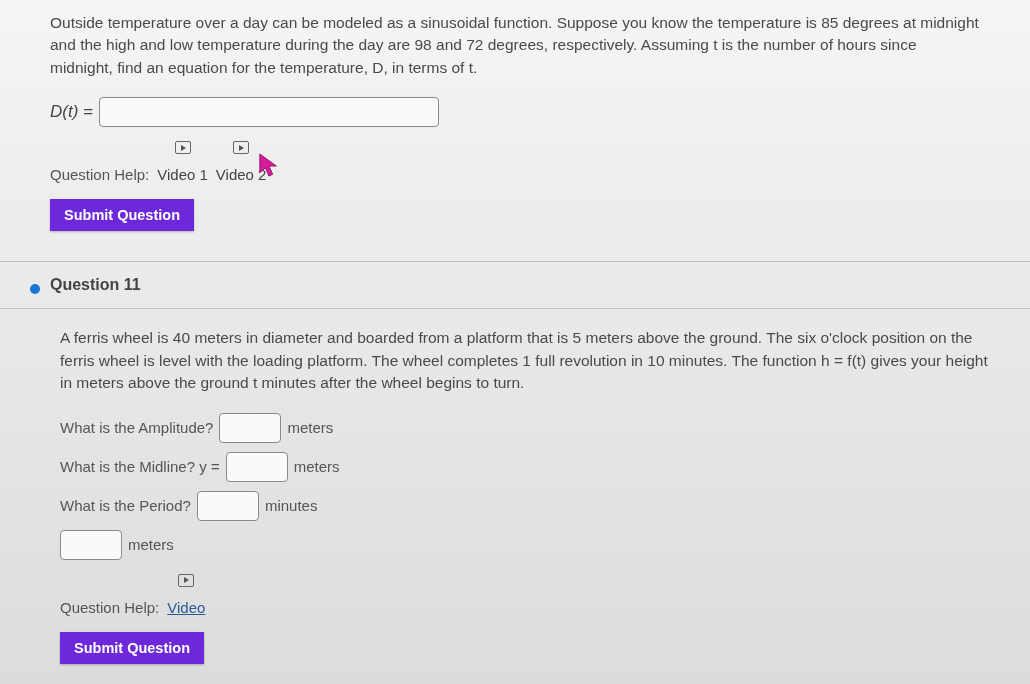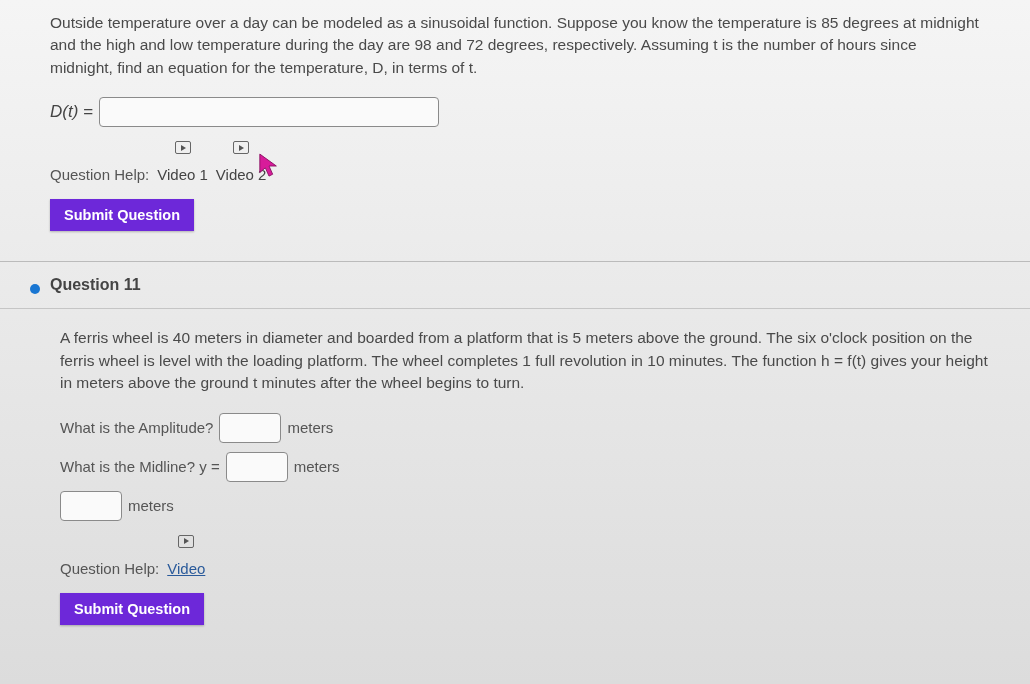--- a/index.html
+++ b/index.html
@@ -114,20 +114,25 @@
     <input class="text-input narrow" type="text" value="" style="">
     <span>meters</span>
   </div>
 
   <div class="field-row">
     <span>What is the Midline? y =</span>
     <input class="text-input narrow" type="text" value="" style="">
     <span>meters</span>
   </div>
 
+  <div class="field-row">
+    <span>What is the Period?</span>
+    <input class="text-input narrow" type="text" value="" style="">
+    <span>minutes</span>
+  </div>
 
   <div class="field-row">
     <input class="text-input narrow" type="text" value="" style="">
     <span>meters</span>
   </div>
 
   <div class="help-row">
     <span>Question Help:</span>
     <span class="video-link underlined">
       <span class="play-icon"></span>

